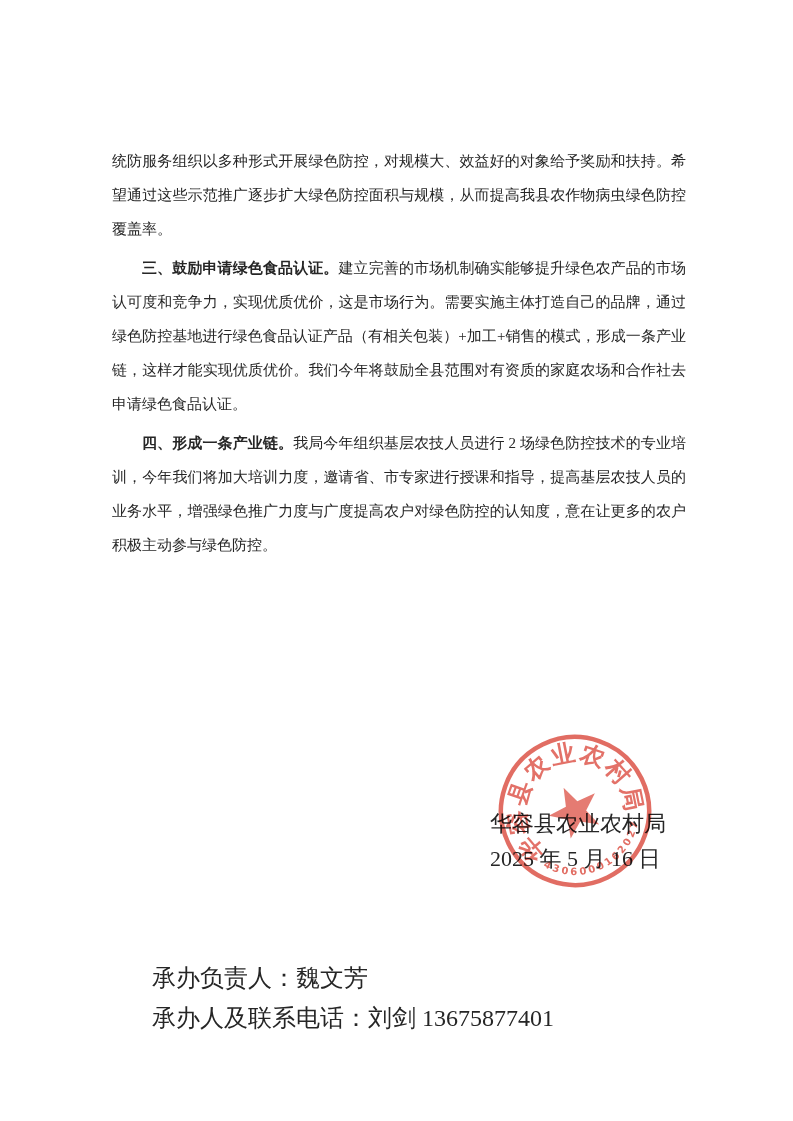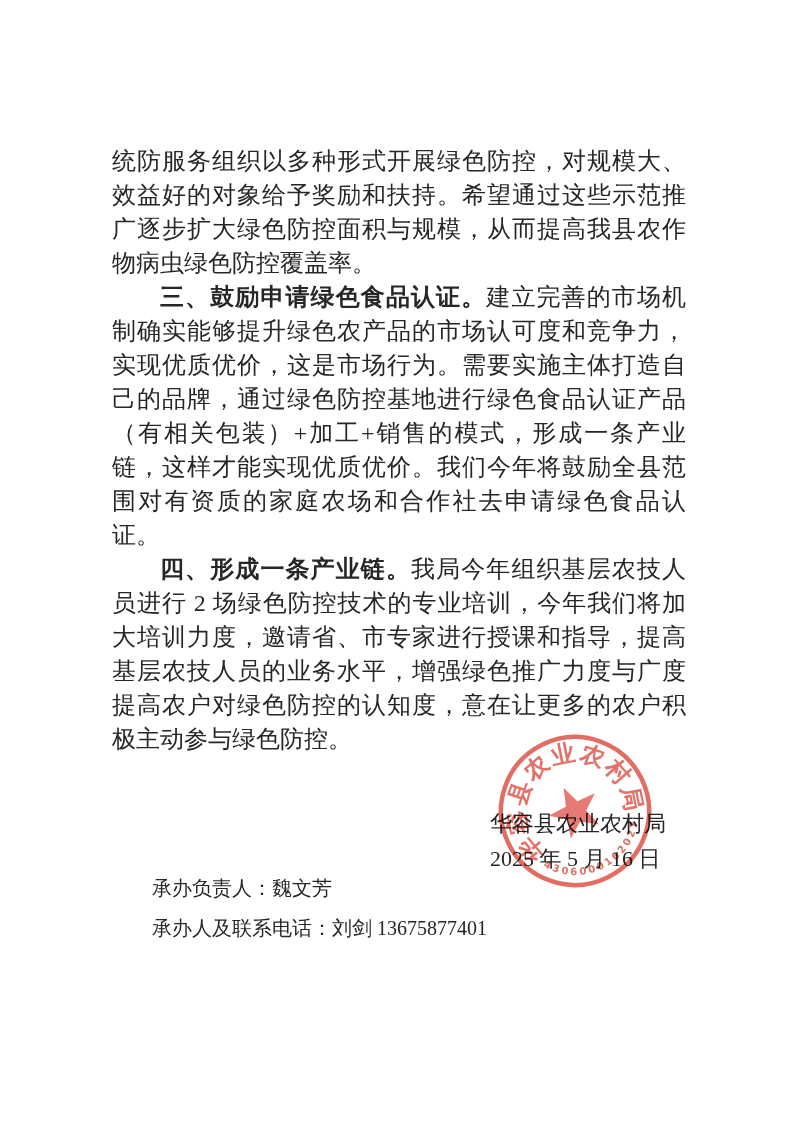--- a/index.html
+++ b/index.html
@@ -11,44 +11,44 @@
     background: #ffffff;
     font-family: "Liberation Serif", serif;
     color: #262626;
     overflow: hidden;
   }
   .content {
     position: absolute;
     left: 112px;
     top: 144px;
     width: 574px;
-    font-size: 24px;
+    font-size: 15px;
     line-height: 34px;
     text-align: justify;
   }
   .para { margin: 0; text-indent: 2em; }
   .para.no-indent { text-indent: 0; }
-  .para.gap { }
+  .para.gap { margin-top: 5px; }
   .lead {
     font-weight: 700;
     font-family: "Liberation Sans", sans-serif;
   }
   .signature {
     position: absolute;
     left: 490px;
     top: 806px;
     font-size: 22px;
     line-height: 35px;
     white-space: nowrap;
   }
   .contact {
     position: absolute;
     left: 152px;
-    top: 868px;
-    font-size: 20px;
+    top: 958px;
+    font-size: 24px;
     line-height: 40px;
     white-space: nowrap;
   }
   .seal {
     position: absolute;
     left: 490px;
     top: 726px;
     width: 170px;
     height: 170px;
     mix-blend-mode: multiply;

